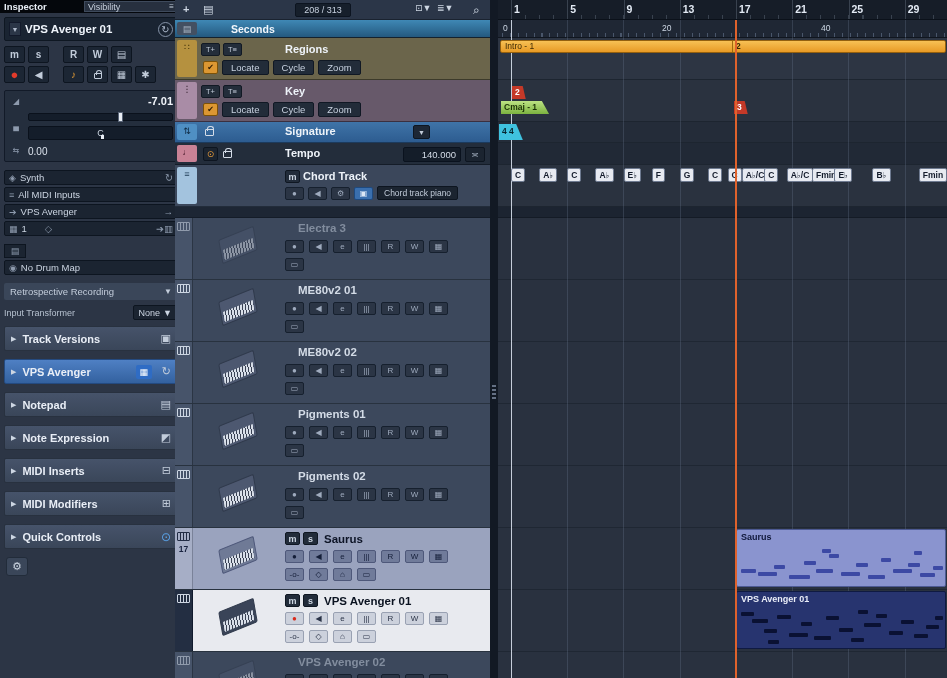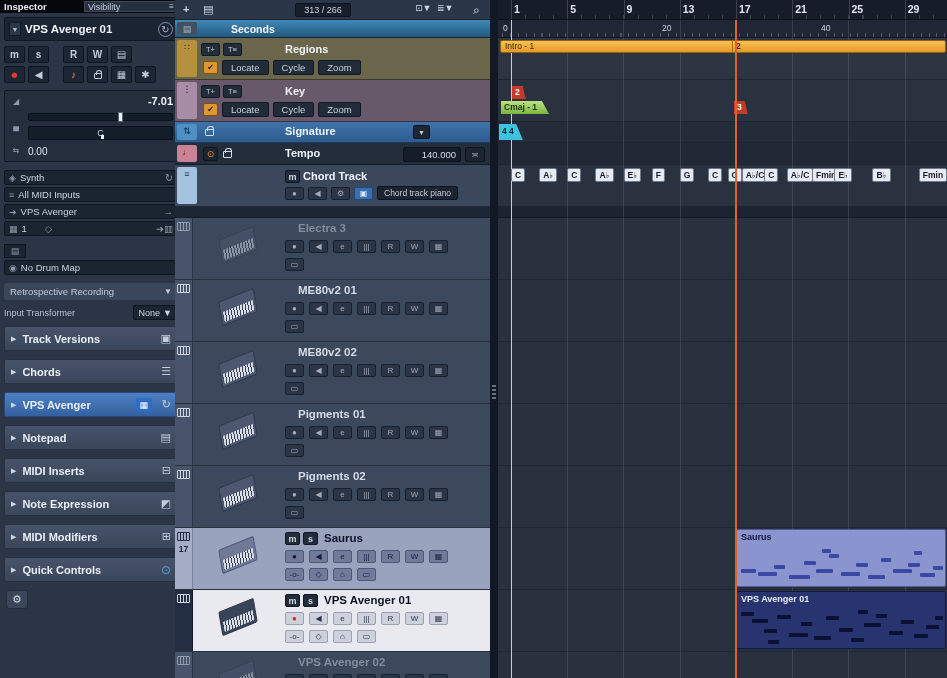--- a/index.html
+++ b/index.html
@@ -106,21 +106,21 @@
 .tb.on{color:#e23b2b;font-weight:bold}
 .monbox{height:14px;background:#1b2430;border:1px solid #0d1520;border-radius:2px;color:#c2ccda;font-size:8.5px;padding:0 6px;line-height:13px;white-space:nowrap}
 .g-gap{top:207px;height:11px;background:#1d2634;border-bottom:1px solid #141c28}
 .tlist{top:218px;height:460px;overflow:hidden}
 .trow{position:relative;height:62px;background:#3c485c;border-bottom:1px solid #28323f}
 .tgcell{position:absolute;left:0;top:0;bottom:0;width:18px;background:#47546a;border-right:1px solid #2b3544;display:flex;flex-direction:column;align-items:center;padding-top:4px;gap:3px}
 .piano{width:13px;height:9px;border:1px solid #cdd6e2;border-radius:1px;background:repeating-linear-gradient(90deg,transparent 0 2px,#cdd6e2 2px 3px)}
 .tnum{font-size:8.5px;color:#e6ecf4;font-weight:bold}
 .kb{position:absolute;left:44px;top:15px;width:38px;height:24px;background:#4d5870;border:1px solid #303a4c;transform:rotate(-22deg) skewX(-12deg);border-radius:2px}
 .kb::after{content:'';position:absolute;left:2px;right:2px;bottom:2px;height:10px;background:repeating-linear-gradient(90deg,#d9dfe9 0 2px,#3a4254 2px 3px)}
-.l1{position:absolute;left:110px;top:4px;display:flex;gap:3px;align-items:flex-start}
+.l1{position:absolute;left:110px;top:4px;display:flex;gap:3px;align-items:flex-end}
 .tname{font-size:11.5px;font-weight:bold;color:#d3dbe6;margin-left:3px;white-space:nowrap}
 .tname.noms{margin-left:13px}
 .l2{position:absolute;left:110px;top:22px;display:flex;gap:5px}
 .l3{position:absolute;left:110px;top:40px;display:flex;gap:5px}
 .trow.dim .tname{color:#828d9e}
 .trow.dim .piano{opacity:.55}
 .trow.dim .kb{opacity:.5}
 .trow.saurus{background:#9aa3be}
 .trow.saurus .tgcell{background:#a6aec6;border-right-color:#7a8299}
 .trow.saurus .piano{border-color:#222c44;background:repeating-linear-gradient(90deg,transparent 0 2px,#222c44 2px 3px)}
@@ -275,45 +275,40 @@
         <span>None</span>
         <span>▼</span>
       </span>
     </div>
     <div class="sections">
         <div class="isec">
           <span class="arr">▶</span>
           <span class="slbl">Track Versions</span>
           <span class="sic">▣</span>
         </div>
-        <div class="isec">
-          <span class="arr">▶</span>
-          <span class="slbl">Chords</span>
-          <span class="sic">☰</span>
-        </div>
         <div class="isec sel">
           <span class="arr">▶</span>
           <span class="slbl">VPS Avenger</span>
           <span class="sic box">▦</span>
           <span class="sic">↻</span>
         </div>
         <div class="isec">
           <span class="arr">▶</span>
           <span class="slbl">Notepad</span>
           <span class="sic">▤</span>
         </div>
         <div class="isec">
           <span class="arr">▶</span>
+          <span class="slbl">Note Expression</span>
+          <span class="sic">◩</span>
+        </div>
+        <div class="isec">
+          <span class="arr">▶</span>
           <span class="slbl">MIDI Inserts</span>
           <span class="sic">⊟</span>
-        </div>
-        <div class="isec">
-          <span class="arr">▶</span>
-          <span class="slbl">Note Expression</span>
-          <span class="sic">◩</span>
         </div>
         <div class="isec">
           <span class="arr">▶</span>
           <span class="slbl">MIDI Modifiers</span>
           <span class="sic">⊞</span>
         </div>
         <div class="isec">
           <span class="arr">▶</span>
           <span class="slbl">Quick Controls</span>
           <span class="sic acc">⊙</span>
@@ -321,21 +316,21 @@
       </div>
     <div class="gearrow">
       <span class="gear">⚙</span>
     </div>
   </aside>
 
   <div class="middle">
     <div class="m-row g-toolbar">
       <span class="tbi plus">+</span>
       <span class="tbi folder">▤</span>
-      <span class="counterbox">313 / 266</span>
+      <span class="counterbox">208 / 313</span>
       <span class="tbi f1">⊡▼</span>
       <span class="tbi f2">≣▼</span>
       <span class="tbi search">⌕</span>
     </div>
     <div class="m-row g-seconds">
       <span class="gcell c-sec">▤</span>
       <span class="gtitle">Seconds</span>
     </div>
     <div class="m-row g-regions">
       <span class="gcell c-reg">∷</span>

